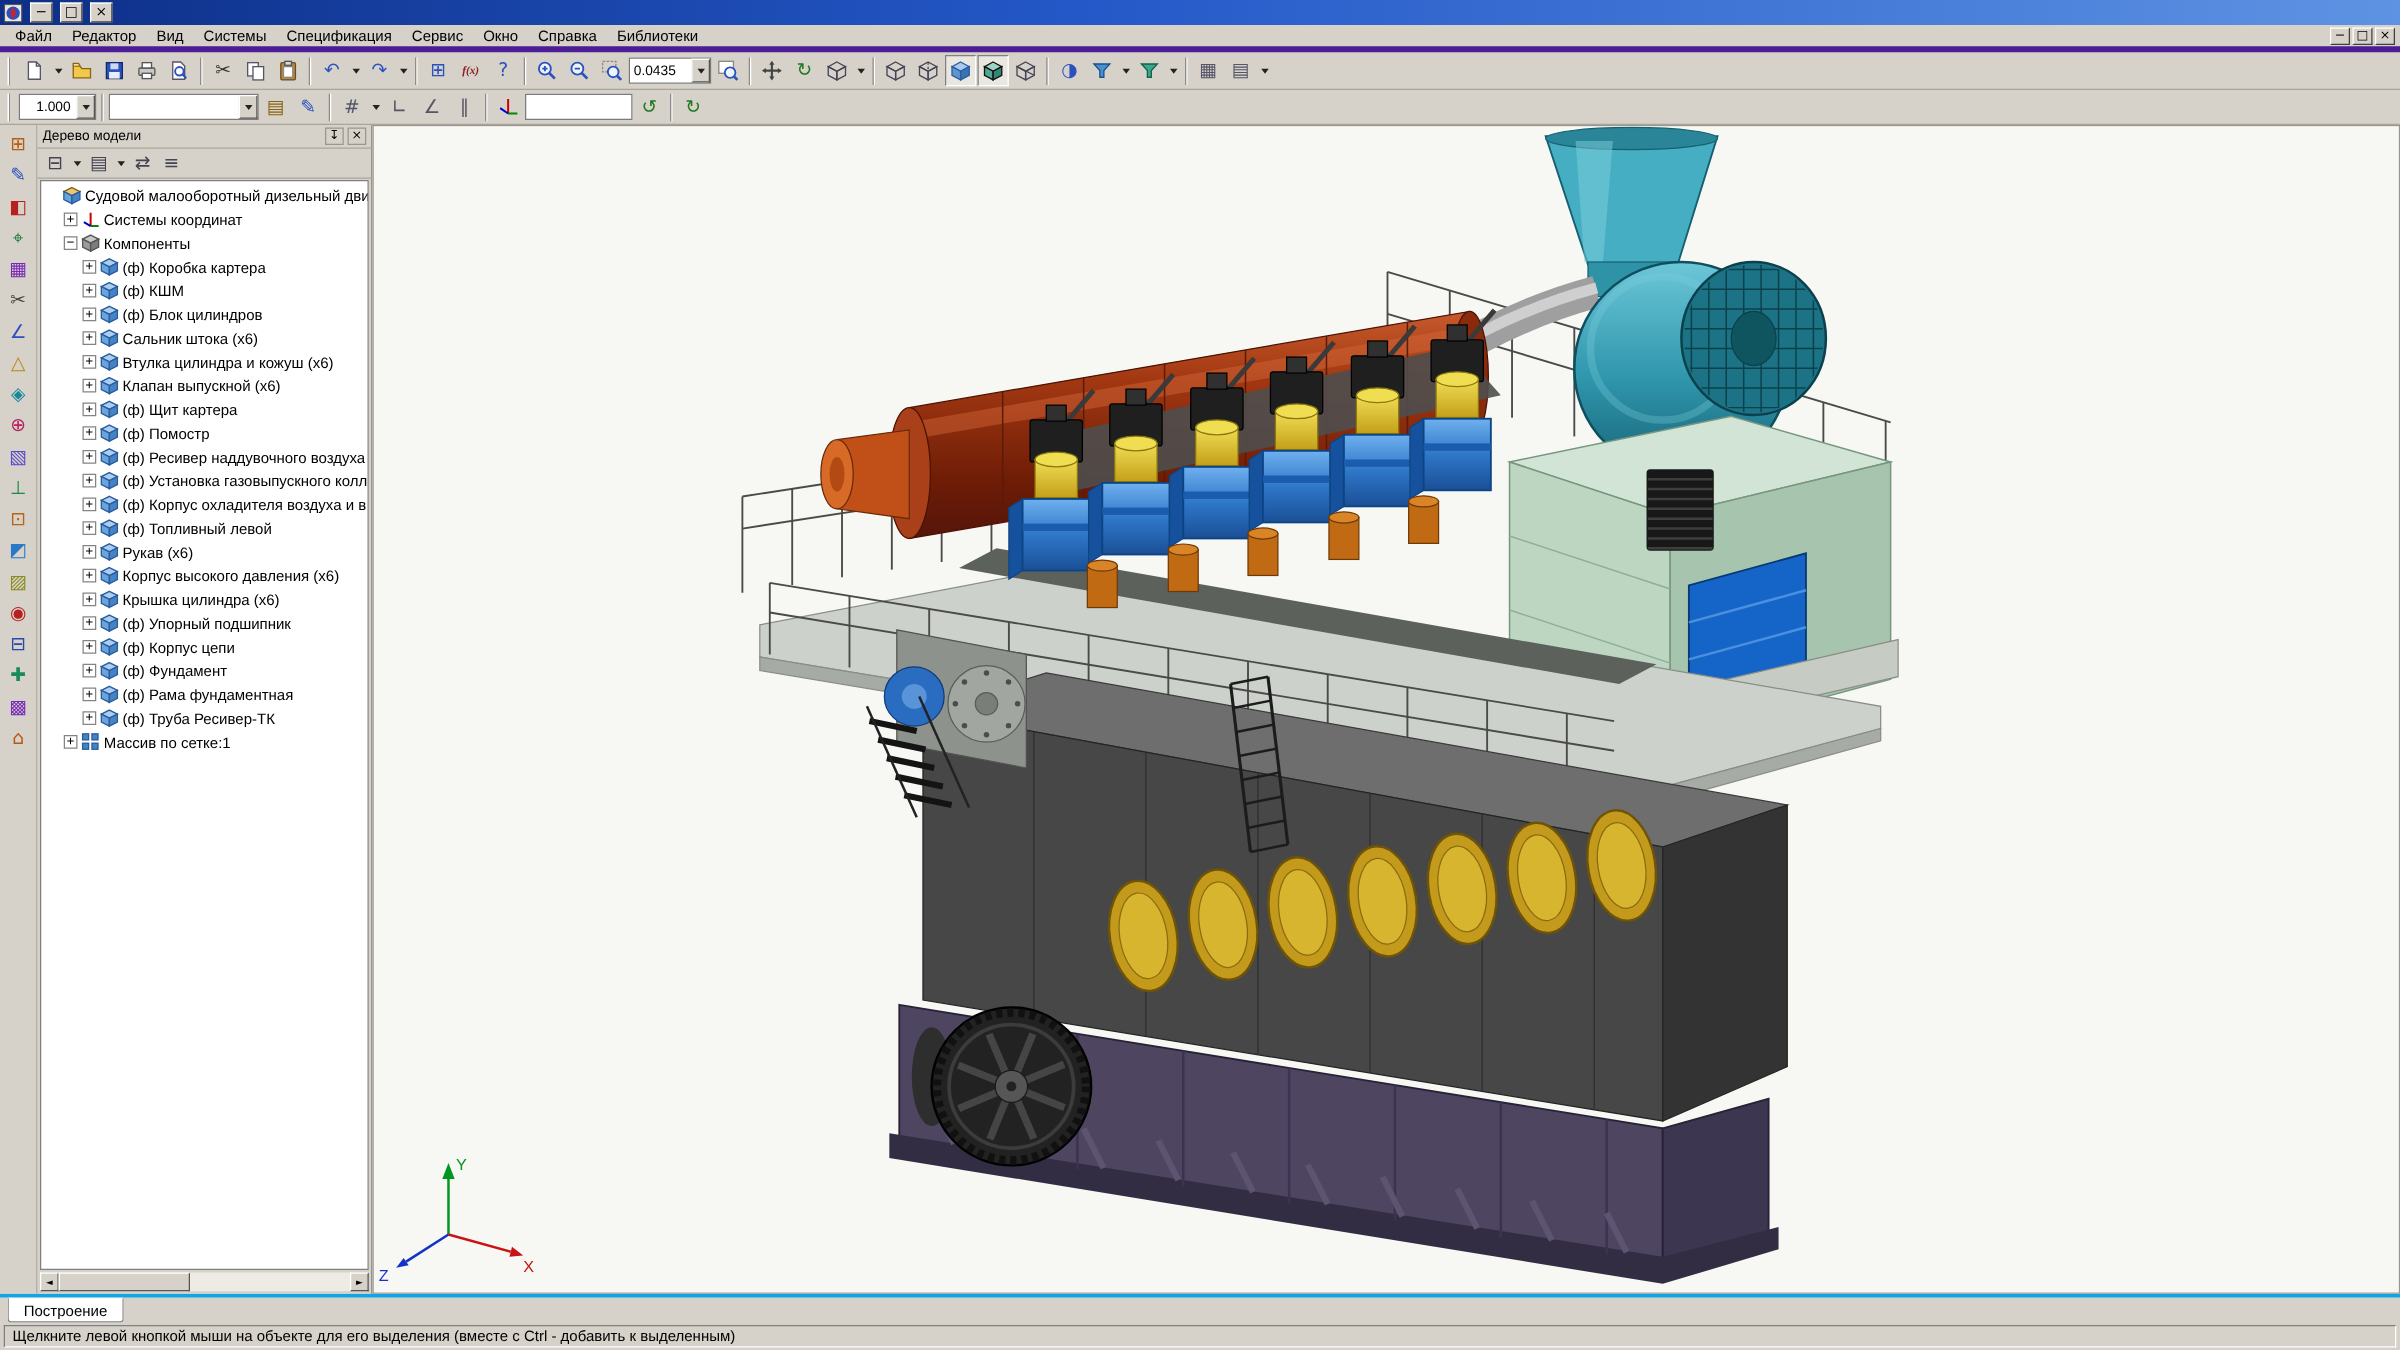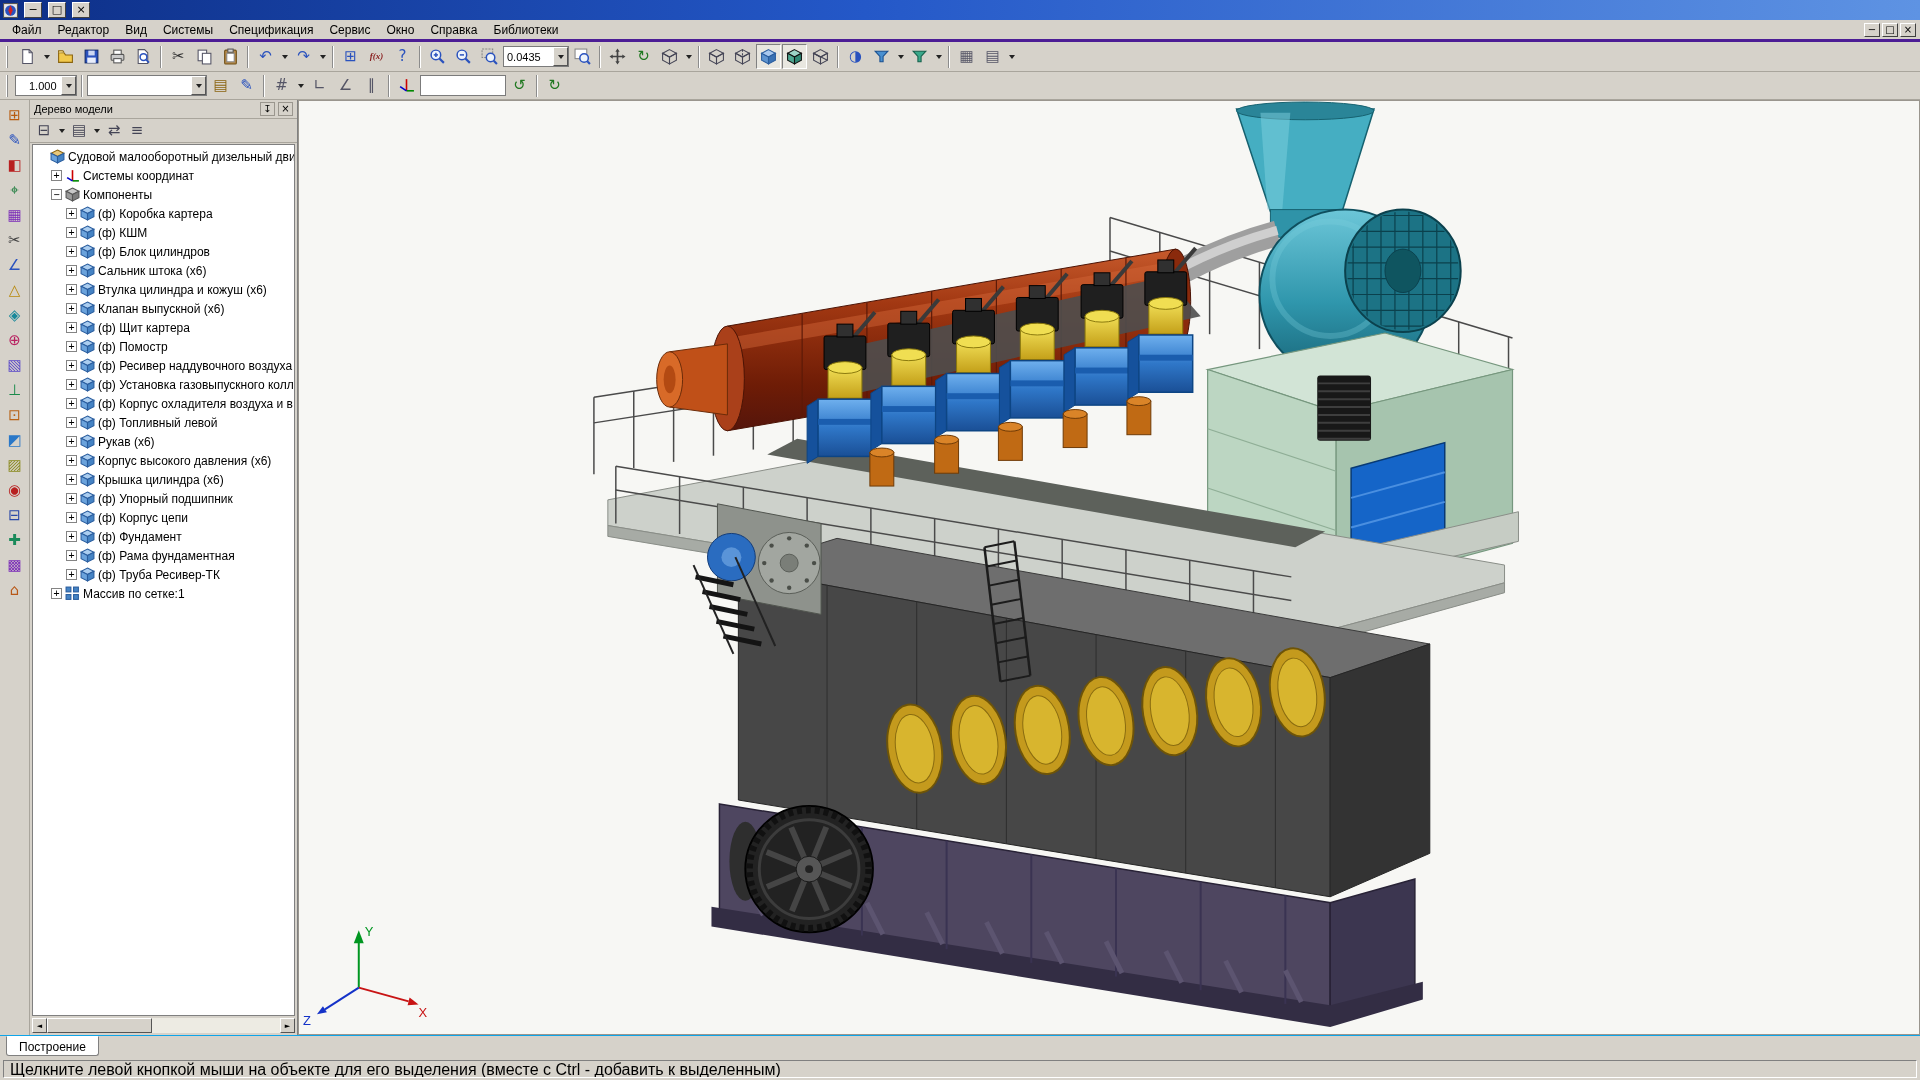--- a/index.html
+++ b/index.html
@@ -13,21 +13,21 @@
   .titlebar{height:20px;background:linear-gradient(90deg,#0d2f87 0%,#2458c8 45%,#5e93e3 100%);
     color:#fff;display:flex;align-items:center;padding:0 3px;gap:4px;}
   .title-logo{width:15px;height:15px;flex:none;}
   .title-logo svg{width:100%;height:100%;display:block;}
   .title-text{font-weight:bold;font-size:12px;flex:1;white-space:nowrap;overflow:hidden;}
   .winbtn{width:18px;height:16px;background:var(--chrome);border:1px solid;
     border-color:#fff #404040 #404040 #fff;font-size:11px;line-height:13px;text-align:center;
     color:#000;margin-left:2px;flex:none;font-family:"DejaVu Sans",sans-serif;}
 
   
-  .menubar{height:22px;display:flex;align-items:center;padding:0 4px;border-bottom:3px solid #4c1d95;}
+  .menubar{height:22px;display:flex;align-items:center;padding:0 4px;border-bottom:5px solid #4c1d95;}
   .menu-item{padding:3px 8px;cursor:default;}
   .menu-spacer{flex:1;}
   .docbtn{width:16px;height:14px;font-size:10px;line-height:12px;text-align:center;background:var(--chrome);
     border:1px solid;border-color:#fff #404040 #404040 #fff;margin-left:2px;font-family:"DejaVu Sans",sans-serif;}
 
   
   .toolbar{display:flex;align-items:center;padding:0 3px;gap:1px;border-bottom:1px solid #a9a59c;background:var(--chrome);}
   #toolbar-main{height:30px;}
   #toolbar-params{height:28px;}
   .tbtn{width:25px;height:25px;display:flex;align-items:center;justify-content:center;
@@ -76,26 +76,26 @@
   .scroll-btn{width:15px;height:15px;background:var(--chrome);border:1px solid;border-color:#fff #555 #555 #fff;
     font-size:7px;display:flex;align-items:center;justify-content:center;font-family:"DejaVu Sans",sans-serif;flex:none;}
   .scroll-track{flex:1;background:#edebe3;position:relative;}
   .scroll-thumb{position:absolute;left:0;top:0;height:100%;width:45%;background:var(--chrome);
     border:1px solid;border-color:#fff #555 #555 #fff;}
 
   .viewport{flex:1;position:relative;background:#f7f7f4;border:1px solid #9a968e;overflow:hidden;}
   .viewport svg{width:100%;height:100%;display:block;}
 
   
-  .tabbar{height:23px;background:var(--chrome);display:flex;align-items:flex-start;padding:0 0 0 4px;border-top:1px solid #0ea5e9;}
+  .tabbar{height:23px;background:var(--chrome);display:flex;align-items:flex-start;padding:0 0 0 4px;border-top:3px solid #0ea5e9;}
   .tab{height:20px;padding:3px 12px 0 12px;background:#fff;border:1px solid #808080;border-top:1px solid #fff;
     border-radius:0 0 3px 3px;font-size:12px;margin-left:2px;}
   .statusbar{height:22px;background:var(--chrome);display:flex;align-items:center;padding:1px 3px;}
   .status-text{flex:1;height:18px;line-height:17px;border:1px solid;border-color:#808080 #fff #fff #808080;
-    padding:0 6px;font-size:16px;white-space:nowrap;overflow:hidden;}
+    padding:0 6px;font-size:12px;white-space:nowrap;overflow:hidden;}
 </style>
 </head>
 <body>
 
 <div class="titlebar">
   <span class="title-logo">
     <svg viewBox="0 0 14 14">
         <rect x="0.5" y="0.5" width="13" height="13" fill="#e8e8e8" stroke="#555"></rect>
         <circle cx="7" cy="7" r="5" fill="#2a52be"></circle>
         <path d="M7 2 9 7 7 12 5 7Z" fill="#d42020"></path>

